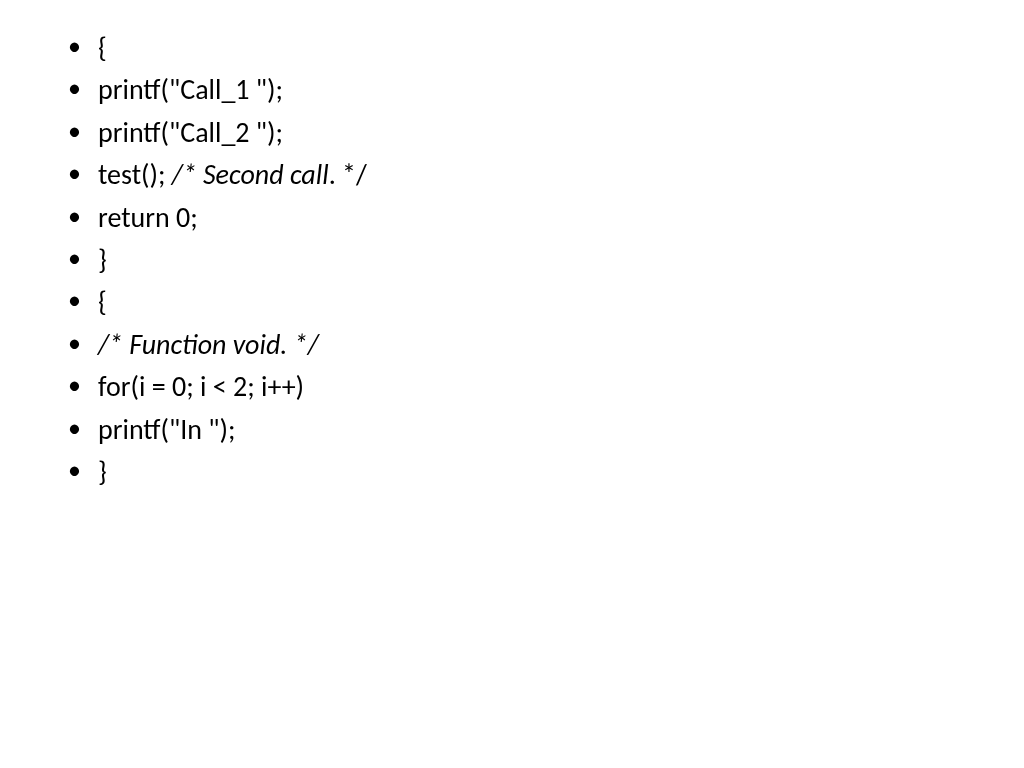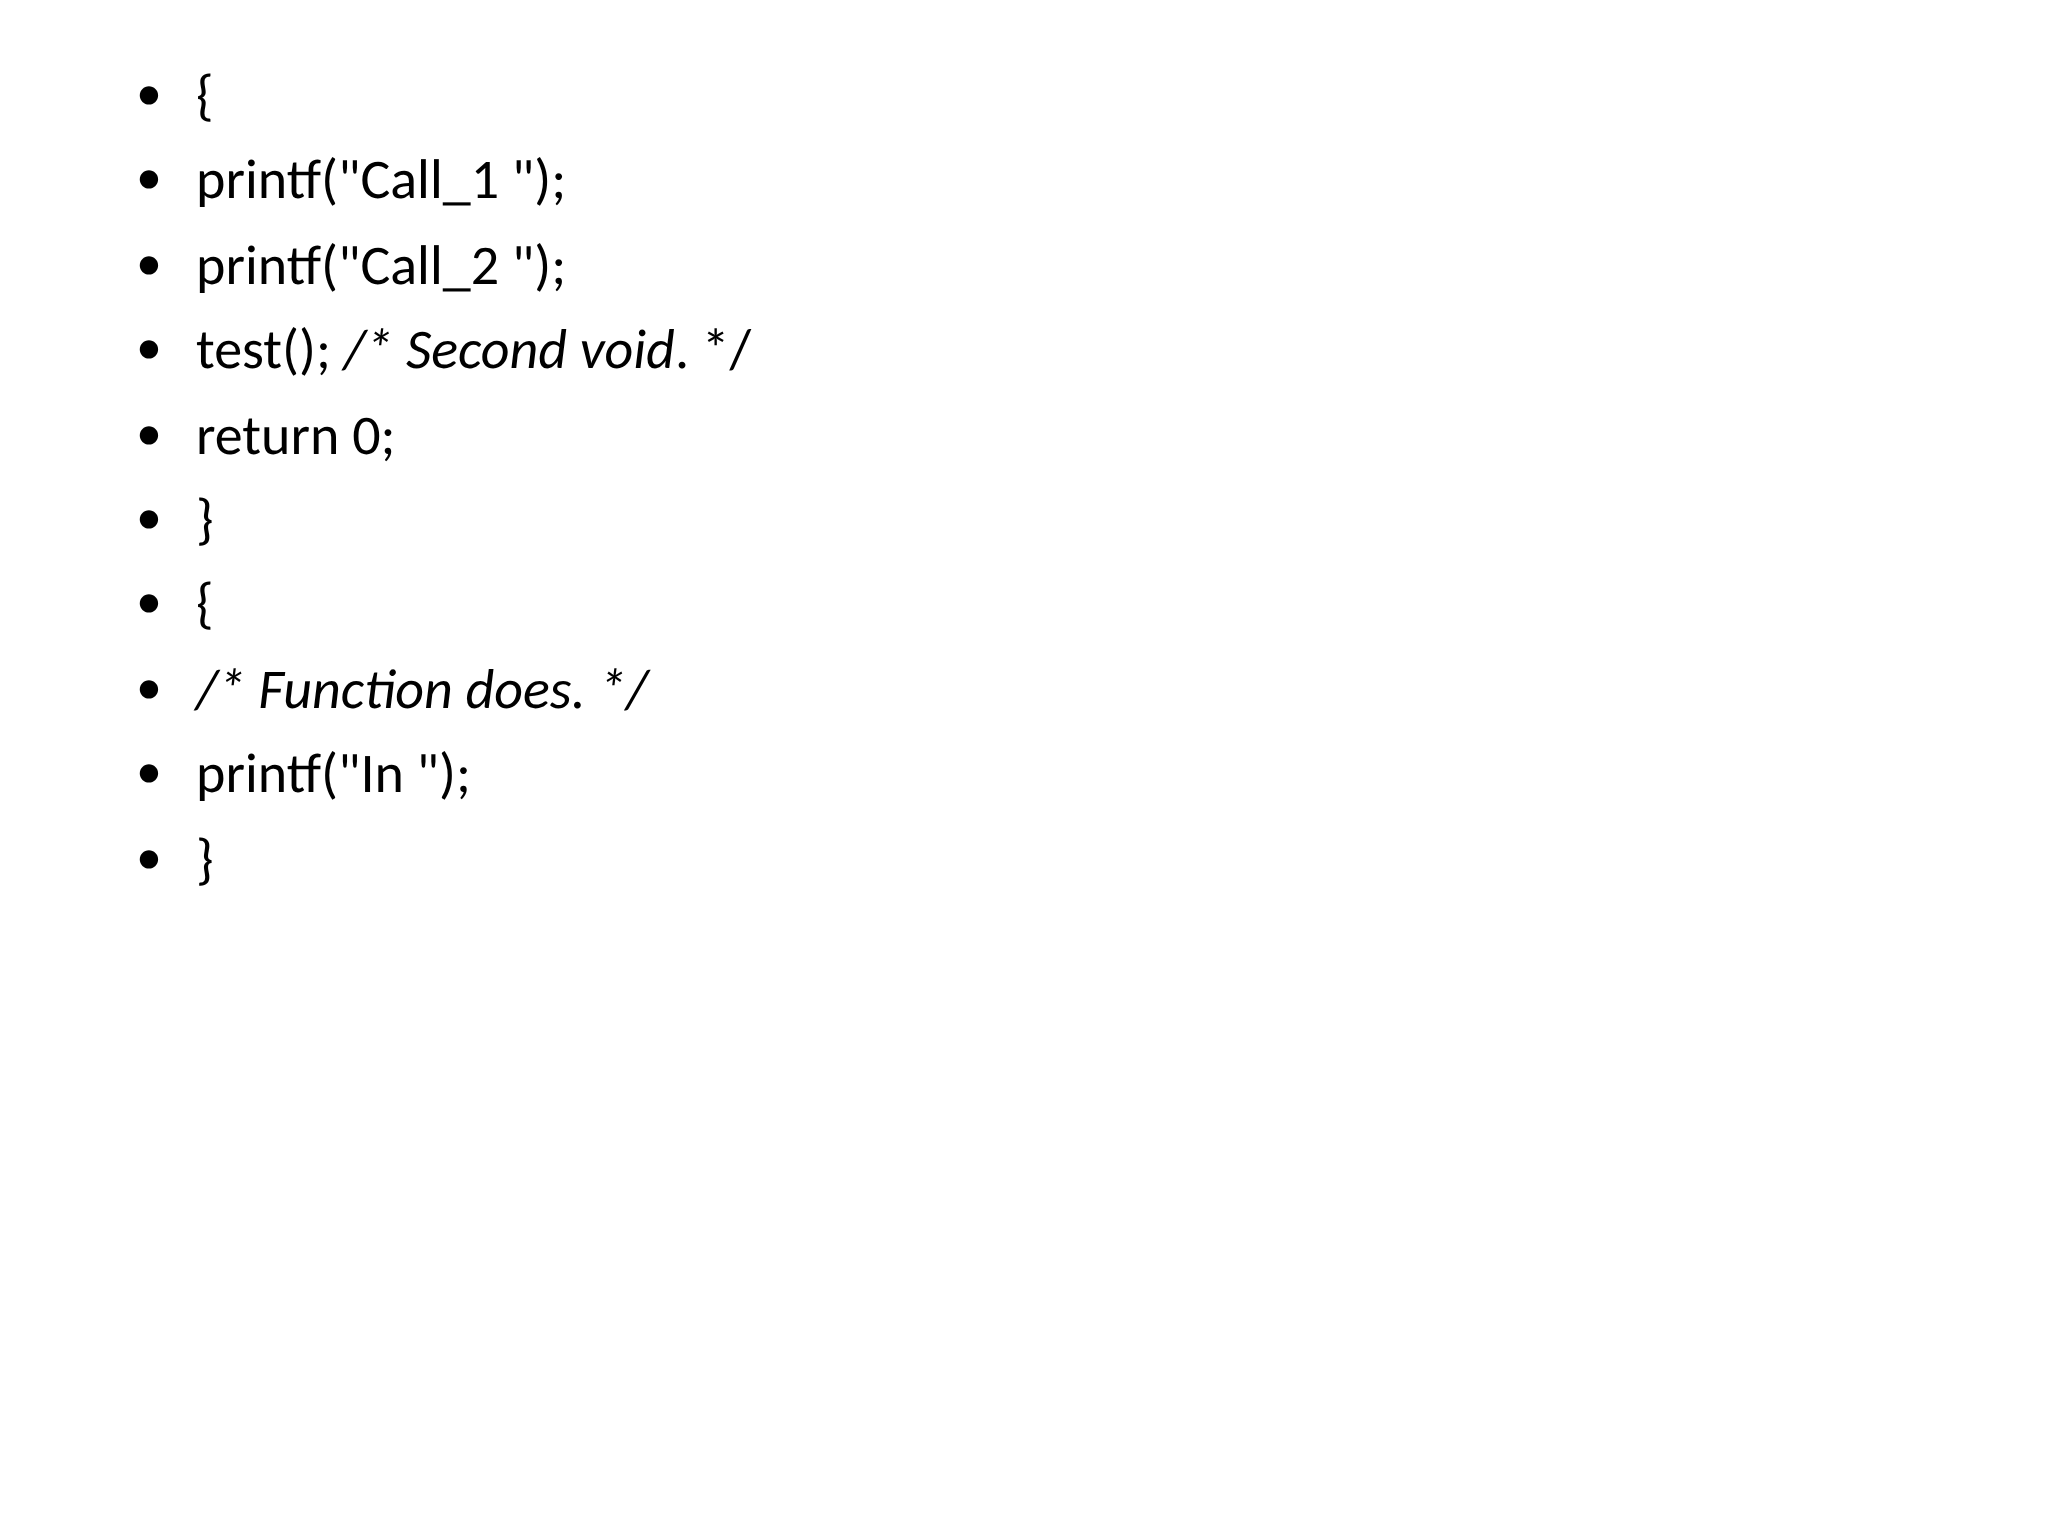--- a/index.html
+++ b/index.html
@@ -50,33 +50,36 @@
     <li>
       <span class="regular">{</span>
     </li>
     <li>
       <span class="regular">printf("Call_1 ");</span>
     </li>
     <li>
       <span class="regular">printf("Call_2 ");</span>
     </li>
     <li>
-      <span class="regular">test(); </span><span class="italic">/* Second void</span><span class="regular">. */</span>
+      <span class="regular">test(); </span><span class="italic">/* Second call</span><span class="regular">. */</span>
     </li>
     <li>
       <span class="bold">return 0;</span>
     </li>
     <li>
       <span class="regular">}</span>
     </li>
     <li>
       <span class="regular">{</span>
     </li>
     <li>
-      <span class="italic">/* Function does. */</span>
+      <span class="italic">/* Function void. */</span>
+    </li>
+    <li>
+      <span class="bold">for(i = 0; i &lt; 2; i++)</span>
     </li>
     <li>
       <span class="regular">printf("In ");</span>
     </li>
     <li>
       <span class="regular">}</span>
     </li>
   </ul>
 </div>
 

